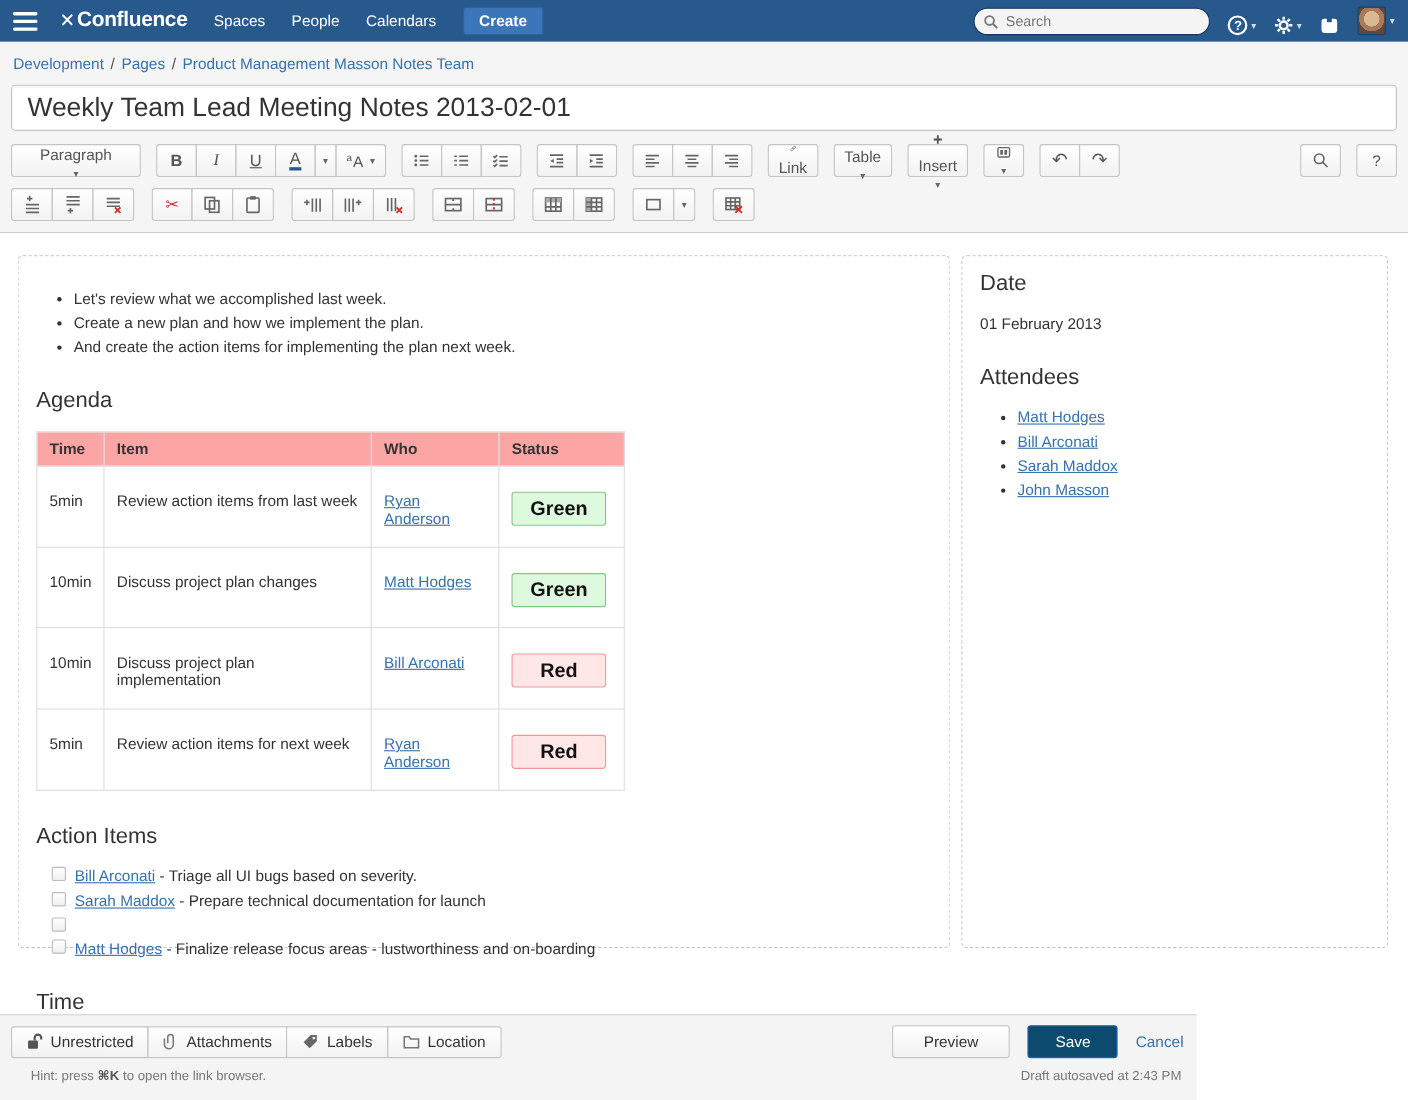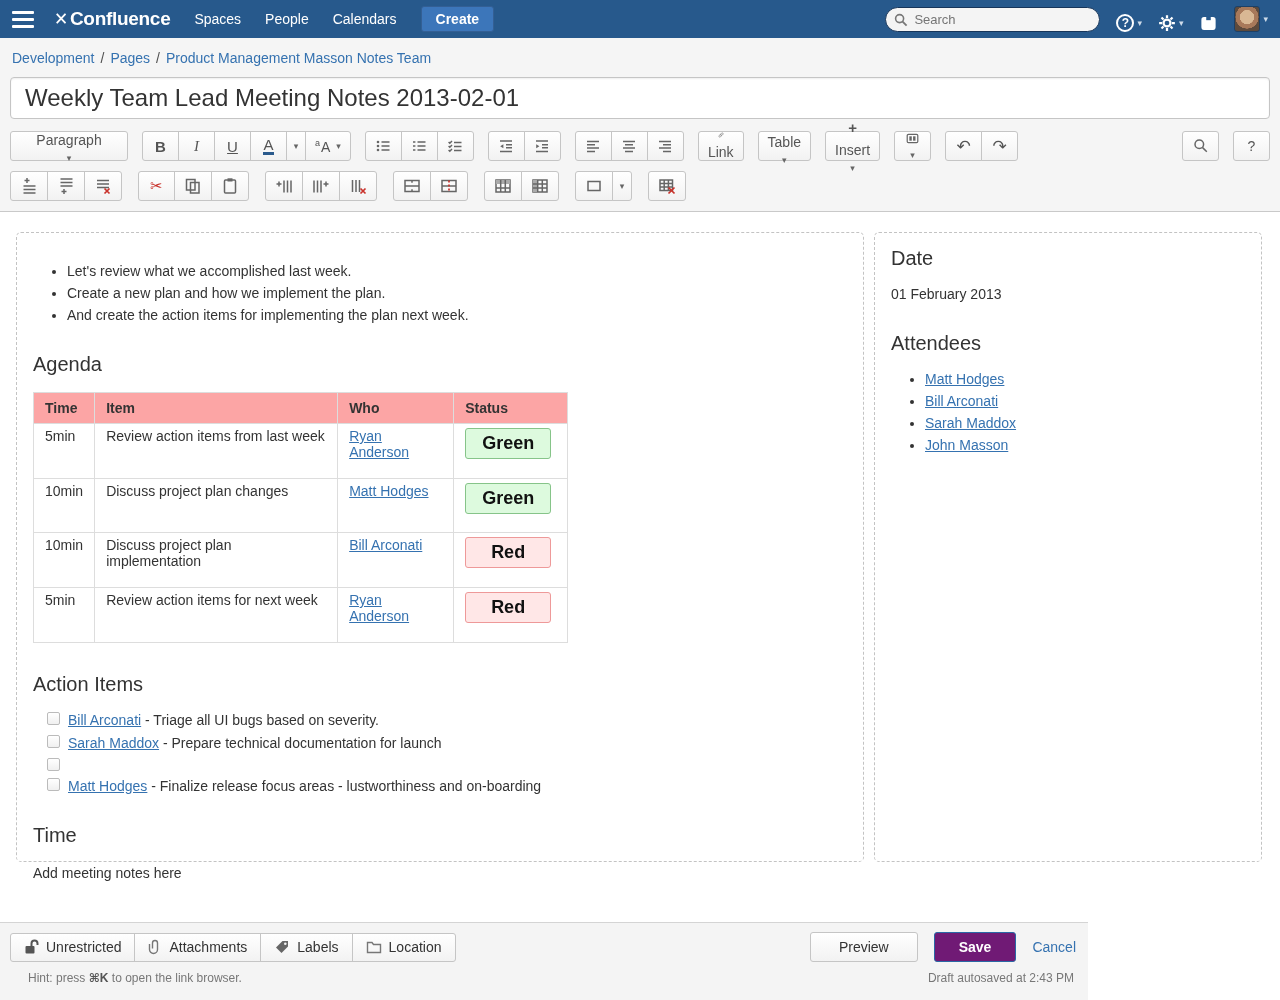--- a/index.html
+++ b/index.html
@@ -69,21 +69,21 @@
   .layout-section { position:absolute; top:20px; border:1px dashed #c3c3c3; border-radius:5px; padding:14px 16px; }
   .sec-left { left:16px; width:848px; height:630px; }
   .sec-right { left:874px; width:388px; height:630px; }
   h2.doc { font-size:20px; font-weight:400; color:#333; }
   .mt-lg { margin-top:30px; }
   .goals-list { margin:16px 0 0 0; padding-left:34px; }
   .goals-list li { margin-bottom:6px; }
   
   table.agenda { border-collapse:collapse; margin-top:16px; }
   .agenda th { background:#fca5a5; border:1px solid #ddd; text-align:left; font-weight:bold; padding:7px 11px; }
-  .agenda td { border:1px solid #ddd; padding:4px 11px 18px 11px; vertical-align:top; }
+  .agenda td { border:1px solid #ddd; padding:23px 11px 18px 11px; vertical-align:top; }
   .agenda a, .attendees a, .ai-row a { color:#3572b0; text-decoration:underline; }
   .col-time { width:57px; } .col-item { width:243px; } .col-who { width:116px; } .col-status { width:114px; }
   .status-lozenge { display:inline-block; min-width:86px; text-align:center; padding:4px 10px; border-radius:3px;
     font-weight:bold; font-size:18px; color:#111; }
   .status-lozenge.green { background:#ddfade; border:1px solid #86c489; }
   .status-lozenge.red { background:#ffe7e7; border:1px solid #ee9999; }
   
   .ai-list { margin-top:16px; display:flex; flex-direction:column; gap:7px; }
   .ai-row { display:flex; align-items:flex-start; gap:8px; padding-left:14px; }
   .cb { width:13px; height:13px; border:1px solid #bbb; border-radius:2px; background:linear-gradient(#fff,#f0f0f0); cursor:pointer; flex:0 0 auto; }
@@ -96,22 +96,22 @@
   .footer { position:absolute; left:0; top:922px; width:1088px; height:78px; background:#f4f4f4; border-top:1px solid #d4d4d4; }
   .footer-row1 { display:flex; align-items:center; padding:9px 12px 0 10px; }
   .fbtn { height:29px; display:inline-flex; align-items:center; gap:7px; padding:0 13px;
     background:linear-gradient(#ffffff,#f2f2f2); border:1px solid #c5c5c5; color:#333; font-size:14px; cursor:pointer; }
   .fgrp .fbtn + .fbtn { margin-left:-1px; }
   .fgrp .fbtn:first-child { border-radius:3px 0 0 3px; }
   .fgrp .fbtn:last-child { border-radius:0 3px 3px 0; }
   .footer-actions { margin-left:auto; display:flex; align-items:center; gap:16px; }
   .preview-btn { background:linear-gradient(#ffffff,#f2f2f2); border:1px solid #c5c5c5; border-radius:3px;
     padding:6px 28px; font-size:14px; color:#333; cursor:pointer; }
-  .save-btn { background:#701a75; border:1px solid #2a67a5; border-radius:3px; padding:6px 24px;
-    font-size:14px; font-weight:bold; color:#fff; cursor:pointer; }
+  .save-btn { background:#0c4a6e; border:1px solid #2a67a5; border-radius:3px; padding:6px 24px;
+    font-size:14px; font-weight:normal; color:#fff; cursor:pointer; }
   .cancel-link { color:#3572b0; text-decoration:none; font-size:14px; }
   .footer-row2 { display:flex; justify-content:space-between; padding:9px 14px 0 28px; font-size:12px; color:#777; }
   .hint-key { font-weight:bold; color:#555; }
 </style>
 </head>
 <body>
 
 <div class="navbar">
   <div class="burger">
       <span></span>

